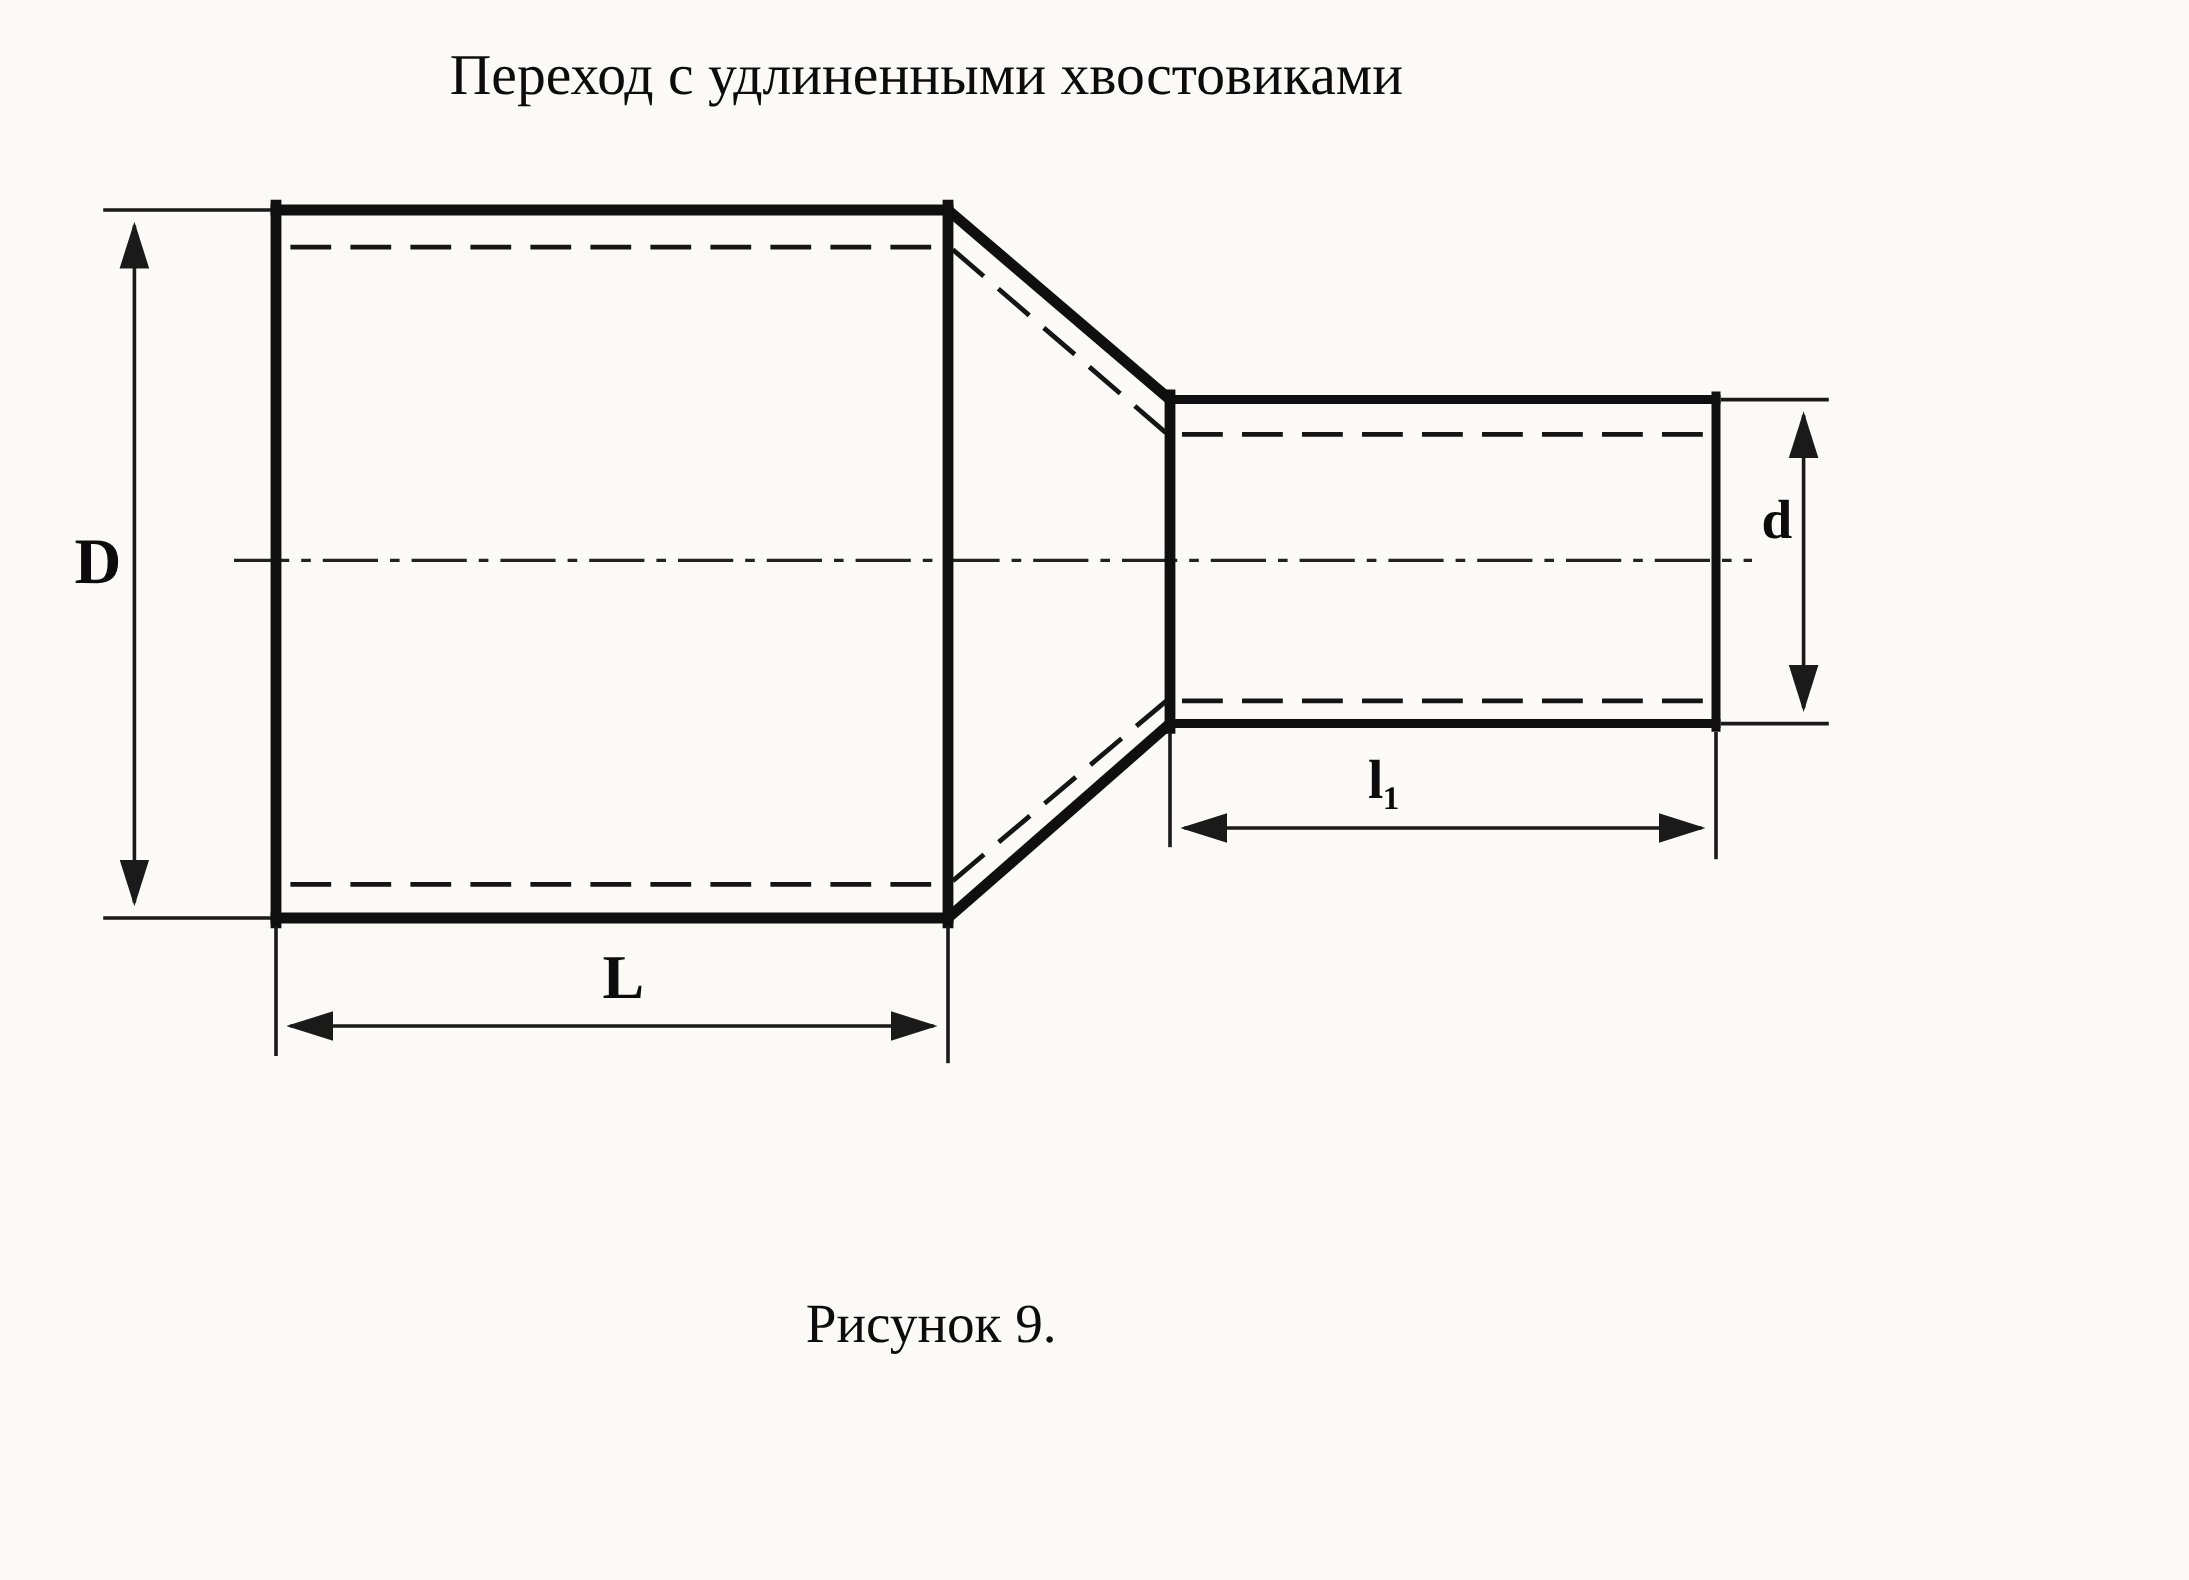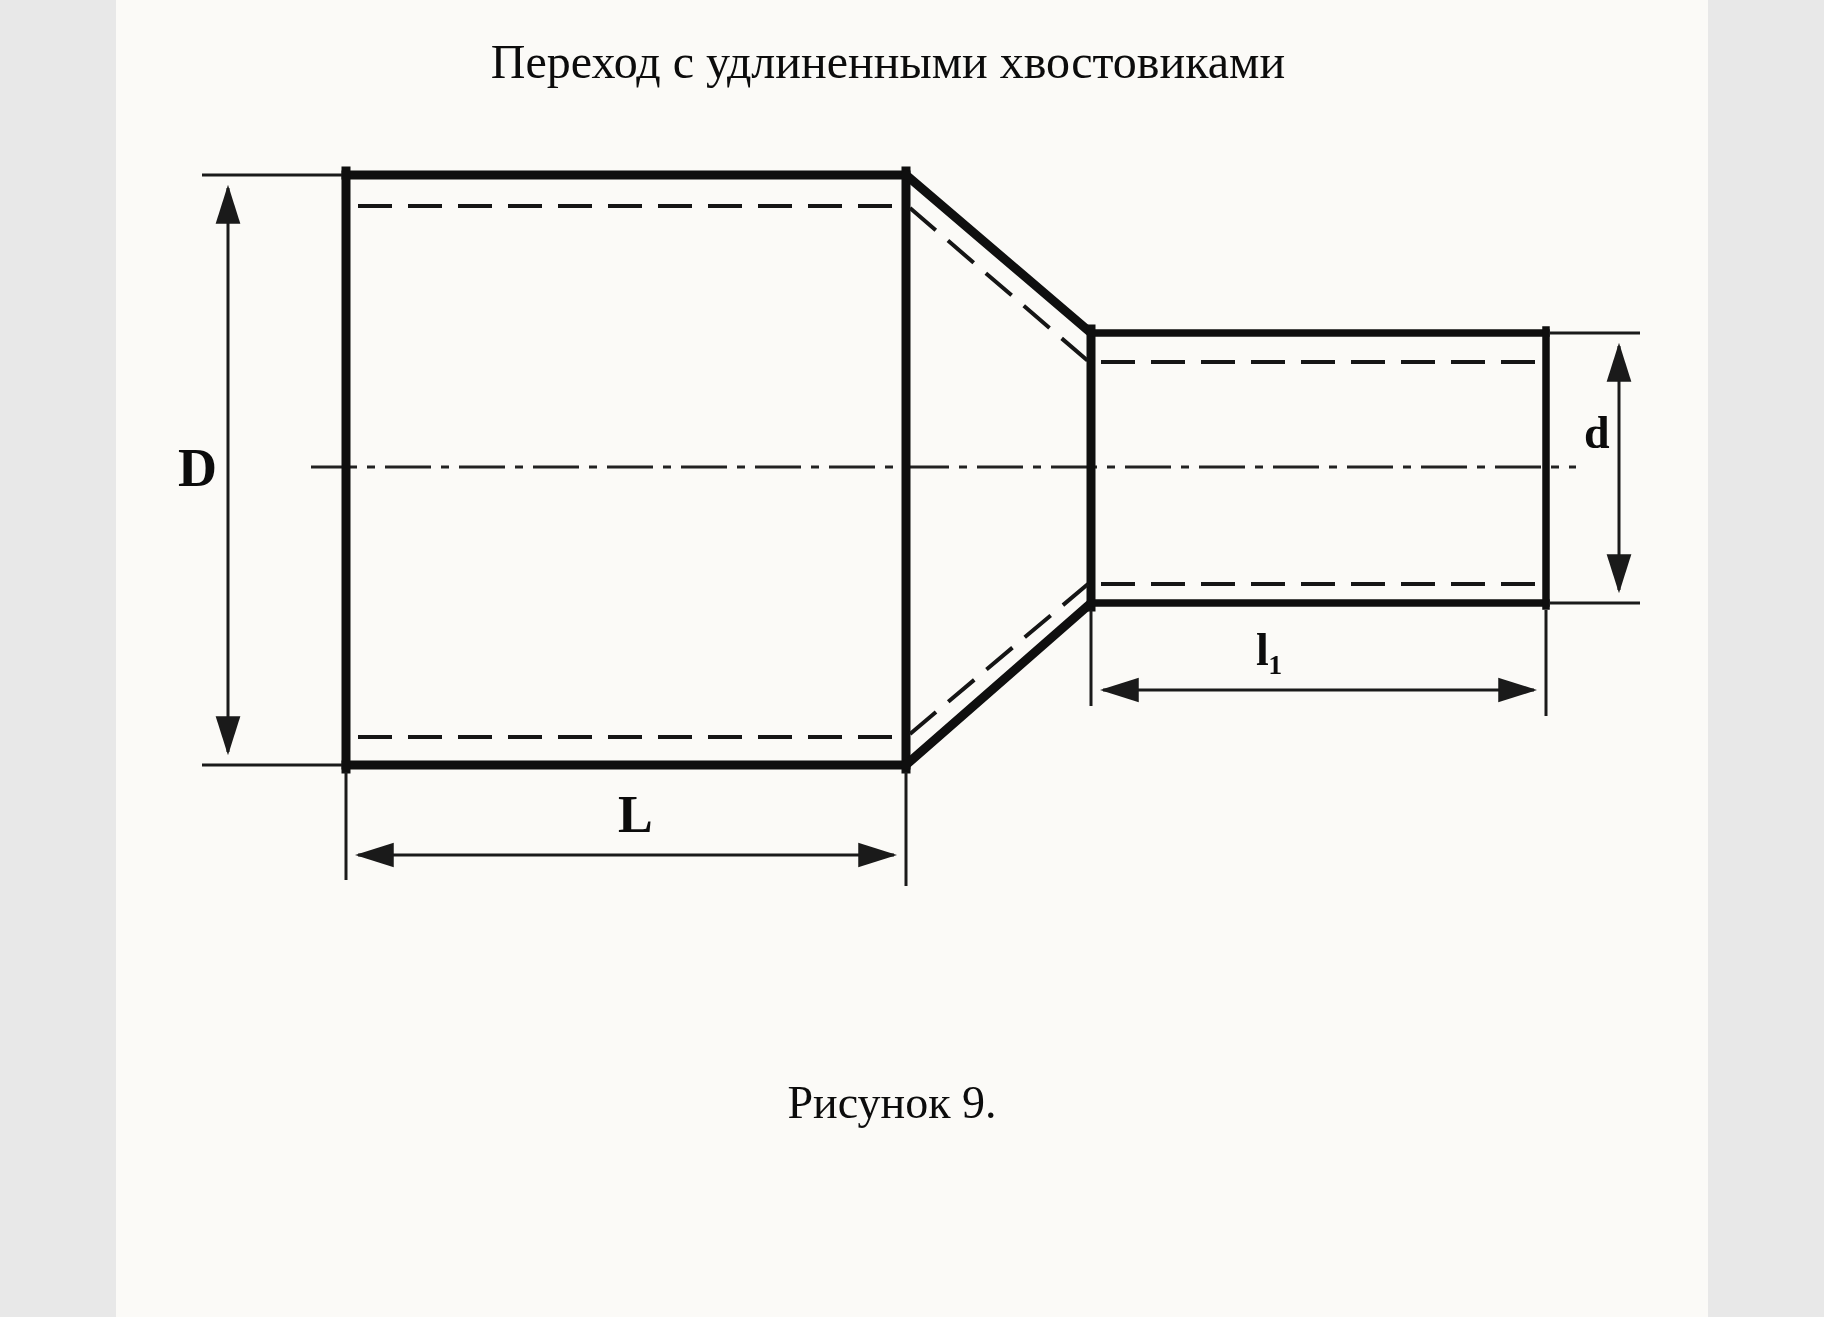--- a/index.html
+++ b/index.html
@@ -2,21 +2,21 @@
 <html><head>
 <meta charset="utf-8">
 <style>
   html, body {
     margin: 0;
     padding: 0;
     background: #e8e8e8;
   }
   #page {
     position: relative;
-    width: 1592px;
+    width: 1824px;
     height: 1317px;
     margin: 0 auto;
     background: #fbfaf7;
     overflow: hidden;
     font-family: "Liberation Serif", "DejaVu Serif", serif;
   }
   svg {
     display: block;
     width: 1824px;
     height: 1317px;

